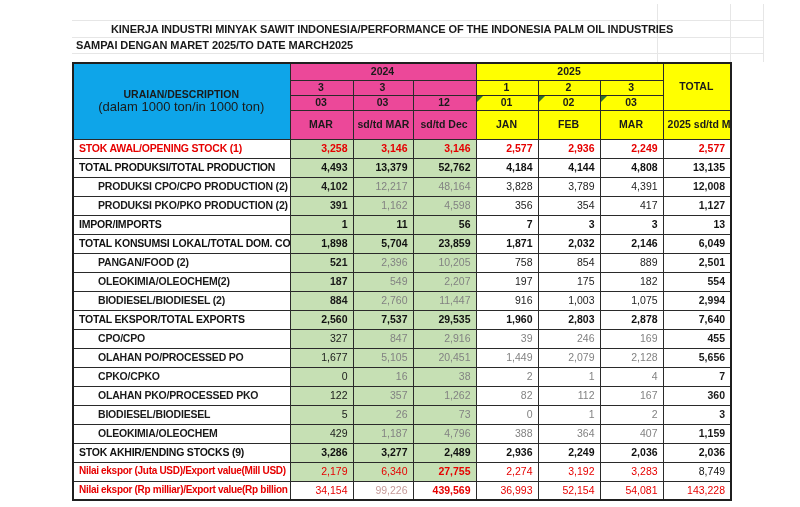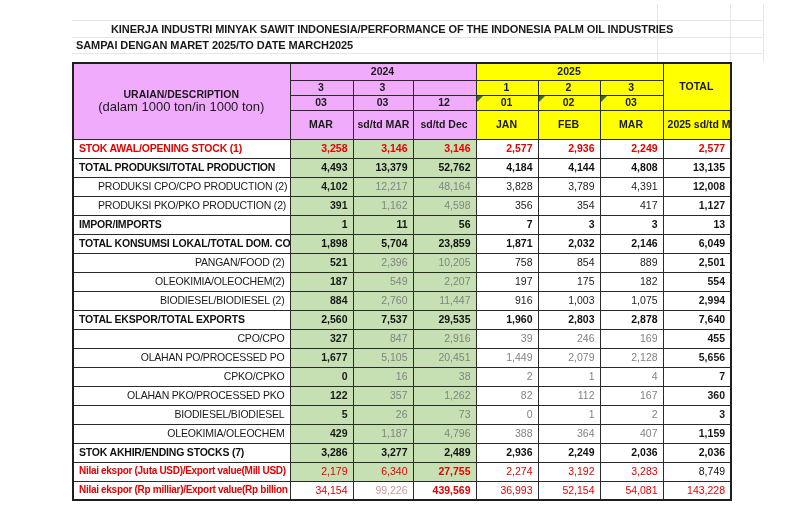--- a/index.html
+++ b/index.html
@@ -28,50 +28,50 @@
   table.sheet td{
     border:1px solid #2a2a2a;
     font-size:10.5px;line-height:1.05;
     padding:0 5px 0 4px;
     overflow:hidden;white-space:nowrap;
     vertical-align:middle;
   }
   
   thead td{text-align:center;font-weight:bold;padding:0 2px;}
   tr.hr1{height:17px;} tr.hr2{height:15px;} tr.hr3{height:15px;} tr.hr4{height:29px;}
-  .desc-cell{background:#f0abfc;margin-top:36px;}
+  .desc-cell{background:#0ea5e9;margin-top:36px;}
   .desc-cell .l1{font-size:10.5px;font-weight:bold;}
   .desc-cell .l2{font-size:13px;font-weight:normal;}
-  .bg-green{background:#f0abfc;}
+  .bg-green{background:#ec4899;}
   .bg-yellow{background:#ffff00;}
   .total-head{font-size:11px;}
   .total-sub{white-space:normal;line-height:1.15;font-size:10.5px;}
   .year-cell{font-size:11px;}
   .tri-cell{position:relative;}
   .tri{
     position:absolute;left:0;top:0;width:0;height:0;
     border-top:6px solid #2f6f2f;border-right:6px solid transparent;
   }
   
   tbody tr{height:19px;}
   tbody td{text-align:right;}
   tbody td.lbl{text-align:left;padding-left:5px;letter-spacing:-0.2px;font-size:10.5px;}
   tbody td.c1,tbody td.c2,tbody td.c3{background:#c6e0b4;}
   tr.r-rp td.c1,tr.r-rp td.c2,tr.r-rp td.c3{background:#ffffff;}
 
   tr.r-opening td{color:#e60000;font-weight:bold;}
   tr.r-total td{font-weight:bold;color:#111;}
 
-  tr.r-sub td.lbl,tr.r-subx td.lbl{padding-left:24px;font-weight:normal;text-align:right;}
+  tr.r-sub td.lbl,tr.r-subx td.lbl{padding-left:24px;font-weight:bold;}
   tr.r-sub td.c1{font-weight:bold;}
   tr.r-sub td.c2,tr.r-sub td.c3{color:#828282;}
   tr.r-sub td.c4,tr.r-sub td.c5,tr.r-sub td.c6{color:#222;}
   tr.r-sub td.c7{font-weight:bold;}
 
-  tr.r-subx td.c1{font-weight:bold;margin-left:8px;}
+  tr.r-subx td.c1{font-weight:normal;margin-left:8px;}
   tr.r-subx td.c2,tr.r-subx td.c3,tr.r-subx td.c4,tr.r-subx td.c5,tr.r-subx td.c6{color:#828282;}
   tr.r-subx td.c7{font-weight:bold;}
 
   tr.r-usd td,tr.r-rp td{color:#e60000;}
   tr.r-usd td.lbl,tr.r-rp td.lbl{font-weight:bold;font-size:10px;letter-spacing:-0.3px;}
   tr.r-usd td.c3{font-weight:bold;padding-left:8px;}
   tr.r-usd td.c7{color:#111;font-style:normal;font-weight:normal;margin-top:36px;}
   tr.r-rp td.c2{color:#c59a98;}
   tr.r-rp td.c3{font-weight:bold;}
 </style>
@@ -290,21 +290,21 @@
         <td class="lbl">OLEOKIMIA/OLEOCHEM</td>
         <td class="c1">429</td>
         <td class="c2">1,187</td>
         <td class="c3">4,796</td>
         <td class="c4">388</td>
         <td class="c5">364</td>
         <td class="c6">407</td>
         <td class="c7">1,159</td>
       </tr>
       <tr class="r-total">
-        <td class="lbl">STOK AKHIR/ENDING STOCKS (7)</td>
+        <td class="lbl">STOK AKHIR/ENDING STOCKS (9)</td>
         <td class="c1">3,286</td>
         <td class="c2">3,277</td>
         <td class="c3">2,489</td>
         <td class="c4">2,936</td>
         <td class="c5">2,249</td>
         <td class="c6">2,036</td>
         <td class="c7">2,036</td>
       </tr>
       <tr class="r-usd">
         <td class="lbl">Nilai ekspor (Juta USD)/Export value(Mill USD)</td>

